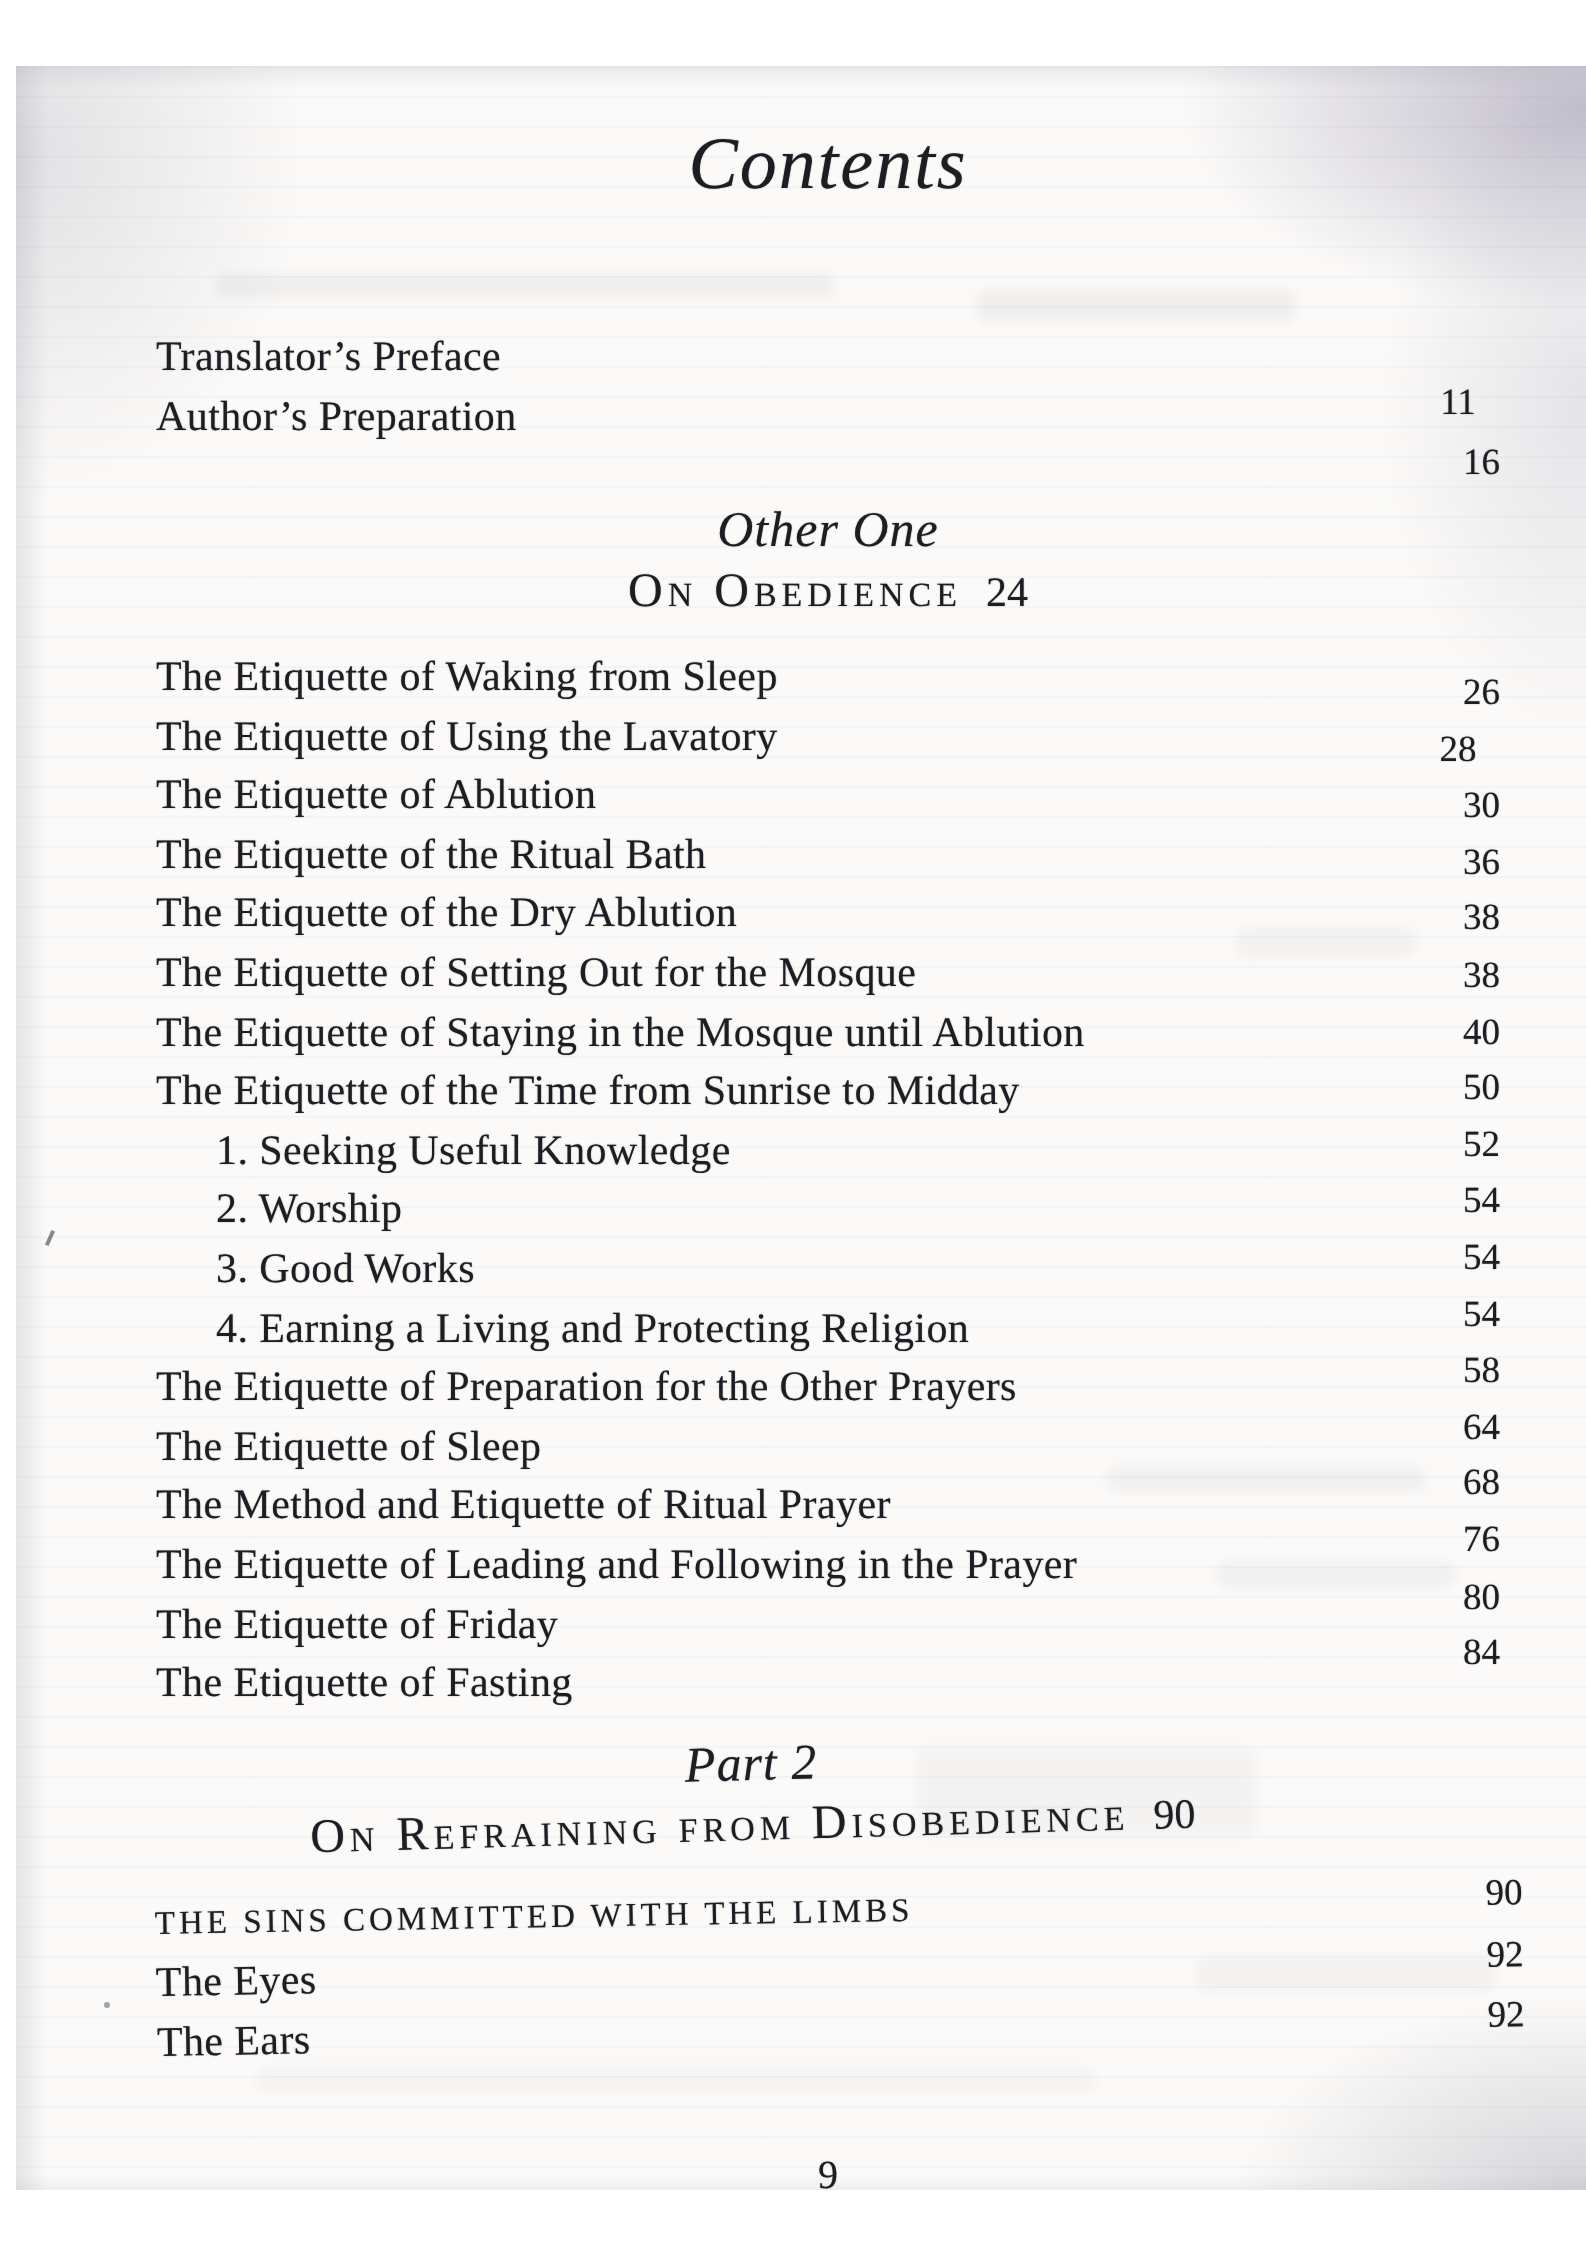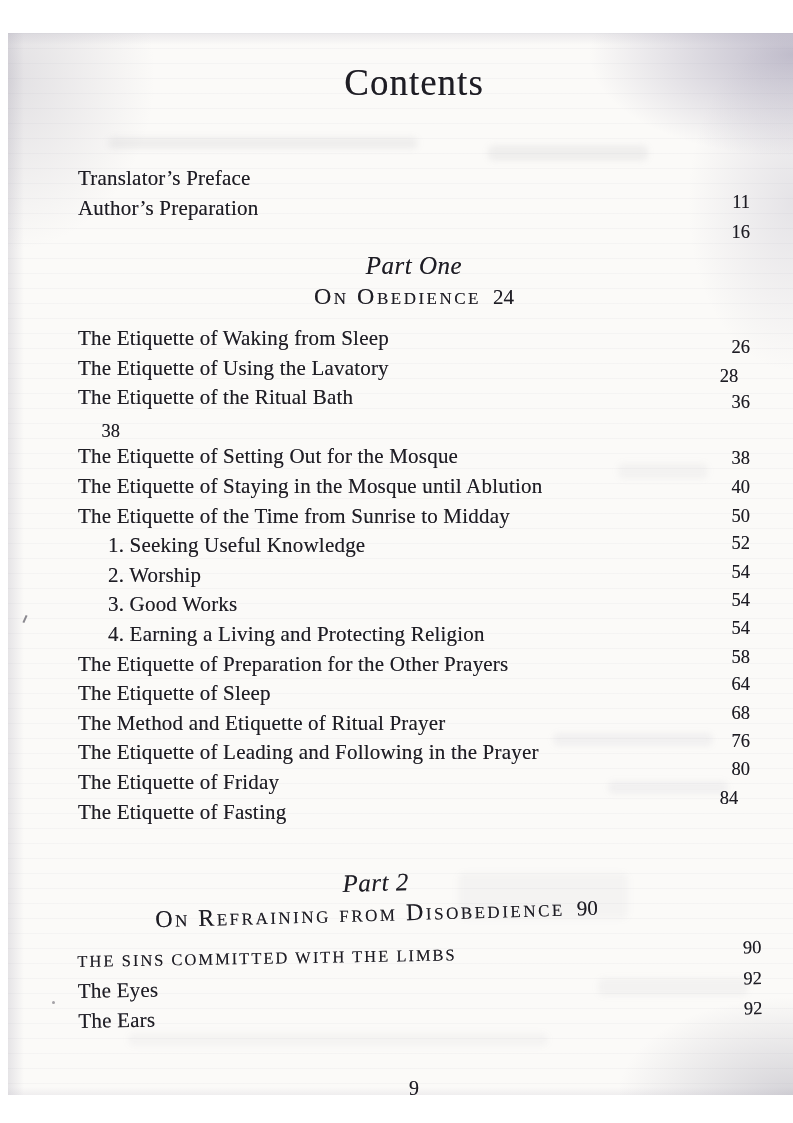--- a/index.html
+++ b/index.html
@@ -38,20 +38,21 @@
     background: rgba(118,118,136,0.09);
     border-radius: 6px;
     filter: blur(3px);
   }
   .speck { position: absolute; background: #4d4c56; opacity: 0.65; }
 
   
   .contents-title {
     position: absolute; left: 70px; right: 43px; top: 28px;
     text-align: center;
+    font-style: italic;
     font-size: 37px;
     letter-spacing: 1px;
   }
 
   
   .toc-block { position: absolute; left: 70px; right: 43px; }
   .toc-row {
     height: 29.6px;
     display: flex;
     justify-content: space-between;
@@ -124,49 +125,54 @@
   <div class="ghost" style="left:590px; top:945px; width:150px; height:18px; background:rgba(118,118,136,0.06);"></div>
   <div class="ghost" style="left:120px; top:1000px; width:420px; height:13px; background:rgba(118,118,136,0.05);"></div>
   <div class="speck" style="left:16px; top:582px; width:2px; height:8px; transform:rotate(24deg);"></div>
   <div class="speck" style="left:44px; top:968px; width:3px; height:3px; border-radius:50%; opacity:0.5;"></div>
 
   <div class="contents-title">Contents</div>
 
   <div class="toc-block" id="front-matter">
       <div class="toc-row">
         <span class="toc-label">Translator’s Preface</span>
-        <span class="toc-page" style="transform: translateY(25px);">11</span>
+        <span class="toc-page" style="transform: translateY(25px); text-align: center;">11</span>
       </div>
       <div class="toc-row">
         <span class="toc-label">Author’s Preparation</span>
         <span class="toc-page" style="transform: translateY(25px);">16</span>
       </div>
     </div>
 
   <div class="part-heading" id="part-one-heading">
-    <div class="part-label">Part One</div>
+    <div class="part-label">Other One</div>
     <div class="part-sub">
       <span>On Obedience</span><span class="sub-page">24</span>
     </div>
   </div>
 
   <div class="toc-block" id="part-one-entries">
       <div class="toc-row">
         <span class="toc-label">The Etiquette of Waking from Sleep</span>
         <span class="toc-page" style="transform: translateY(10px);">26</span>
       </div>
       <div class="toc-row">
         <span class="toc-label">The Etiquette of Using the Lavatory</span>
         <span class="toc-page" style="transform: translateY(8.7px); text-align: center;">28</span>
       </div>
       <div class="toc-row">
+        <span class="toc-label">The Etiquette of Ablution</span>
+        <span class="toc-page" style="transform: translateY(7.3px);">30</span>
+      </div>
+      <div class="toc-row">
         <span class="toc-label">The Etiquette of the Ritual Bath</span>
         <span class="toc-page" style="transform: translateY(5.9px);">36</span>
       </div>
       <div class="toc-row">
+        <span class="toc-label">The Etiquette of the Dry Ablution</span>
         <span class="toc-page" style="transform: translateY(4.6px);">38</span>
       </div>
       <div class="toc-row">
         <span class="toc-label">The Etiquette of Setting Out for the Mosque</span>
         <span class="toc-page" style="transform: translateY(3.3px);">38</span>
       </div>
       <div class="toc-row">
         <span class="toc-label">The Etiquette of Staying in the Mosque until Ablution</span>
         <span class="toc-page" style="transform: translateY(1.9px);">40</span>
       </div>
@@ -205,21 +211,21 @@
       <div class="toc-row">
         <span class="toc-label">The Etiquette of Leading and Following in the Prayer</span>
         <span class="toc-page" style="transform: translateY(-10.3px);">76</span>
       </div>
       <div class="toc-row">
         <span class="toc-label">The Etiquette of Friday</span>
         <span class="toc-page" style="transform: translateY(-11.6px);">80</span>
       </div>
       <div class="toc-row">
         <span class="toc-label">The Etiquette of Fasting</span>
-        <span class="toc-page" style="transform: translateY(-13px); text-align: center;">84</span>
+        <span class="toc-page" style="transform: translateY(-13px);">84</span>
       </div>
     </div>
 
   <div class="part-heading" id="part-two-heading">
     <div class="part-label">Part 2</div>
     <div class="part-sub">
       <span>On Refraining from Disobedience</span><span class="sub-page">90</span>
     </div>
   </div>
 

